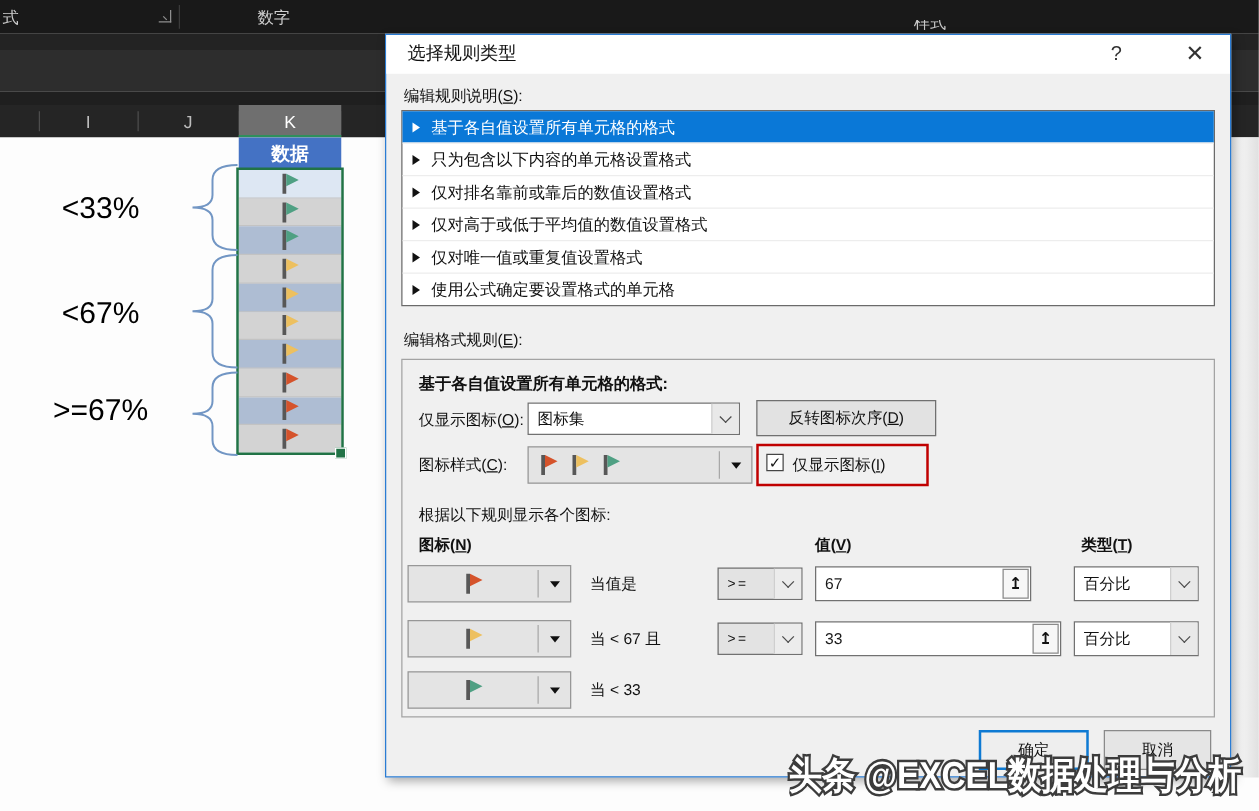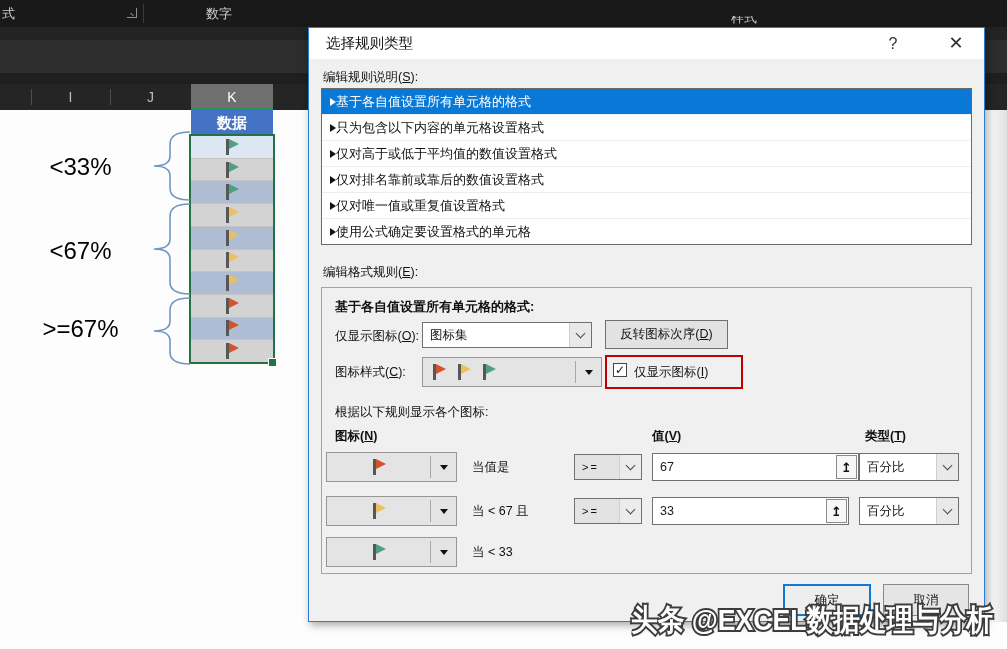--- a/index.html
+++ b/index.html
@@ -56,21 +56,21 @@
           border:1px solid #2A7CD4;box-sizing:border-box;box-shadow:2px 3px 8px rgba(0,0,0,.35);z-index:5}
   .titlebar{left:0;top:0;width:675px;height:31px;background:#fff}
   .dlg-title{left:17px;top:0;line-height:31px;font-size:14.5px;color:#111}
   .tb-btn{top:0;height:31px;line-height:31px;text-align:center;color:#333;font-size:16px}
   .help{left:566px;width:36px}
   .close{left:626px;width:42px;font-size:18px}
   .lbl{font-size:12.5px;color:#111}
   .key{text-decoration:underline}
   .listbox{left:12px;top:60px;width:651px;height:157px;background:#fff;border:1px solid #6a6a6a;
            box-sizing:border-box;display:flex;flex-direction:column}
-  .litem{flex:1;display:flex;align-items:center;padding-left:8px;font-size:13px;color:#111;border-top:1px solid #ededed}
+  .litem{flex:1;display:flex;align-items:center;gap:9px;padding-left:8px;font-size:13px;color:#111;border-top:1px solid #ededed}
   .litem:first-child{border-top:none}
   .litem.sel{background:#0A78D7;color:#fff;border-top:none}
   .tri-right{width:0;height:0;border-left:6px solid currentColor;border-top:4px solid transparent;border-bottom:4px solid transparent}
   .groupbox{left:12px;top:259px;width:651px;height:287px;border:1px solid #a3a3a3;box-sizing:border-box}
   .bold{font-weight:bold}
   .btn{background:#e2e2e2;border:1px solid #707070;box-sizing:border-box;display:flex;align-items:center;justify-content:center;font-size:12.5px;color:#111}
   .combo{background:#fff;border:1px solid #717171;box-sizing:border-box;font-size:12.5px;color:#111}
   .combo .txt{position:absolute;left:7px;top:0;bottom:0;display:flex;align-items:center}
   .combo .dd{position:absolute;right:0;top:0;bottom:0;width:21px;background:#e9e9e9;border-left:1px solid #cfcfcf;
              display:flex;align-items:center;justify-content:center}
@@ -215,25 +215,25 @@
     <div class="litem sel">
         <span class="tri-right"></span>
         <span>基于各自值设置所有单元格的格式</span>
       </div>
     <div class="litem">
         <span class="tri-right"></span>
         <span>只为包含以下内容的单元格设置格式</span>
       </div>
     <div class="litem">
         <span class="tri-right"></span>
+        <span>仅对排名靠前或靠后的数值设置格式</span>
+      </div>
+    <div class="litem">
+        <span class="tri-right"></span>
         <span>仅对高于或低于平均值的数值设置格式</span>
-      </div>
-    <div class="litem">
-        <span class="tri-right"></span>
-        <span>仅对排名靠前或靠后的数值设置格式</span>
       </div>
     <div class="litem">
         <span class="tri-right"></span>
         <span>仅对唯一值或重复值设置格式</span>
       </div>
     <div class="litem">
         <span class="tri-right"></span>
         <span>使用公式确定要设置格式的单元格</span>
       </div>
   </div>
@@ -243,21 +243,21 @@
   <div class="abs groupbox">
     <div class="abs lbl bold" style="left:13px;top:10px;font-size:13px">基于各自值设置所有单元格的格式:</div>
 
     <div class="abs lbl" style="left:13px;top:40px"><span>仅显示图标(</span><span class="key">O</span><span>):</span></div>
     <div class="abs combo" style="left:100px;top:34px;width:170px;height:26px">
       <span class="txt">图标集</span>
       <span class="dd">
           <i class="chev"></i>
         </span>
     </div>
-    <div class="abs btn" style="left:283px;top:32px;width:123px;height:29px">
+    <div class="abs btn" style="left:283px;top:32px;width:144px;height:29px">
         <span><span>反转图标次序(</span><span class="key">D</span><span>)</span></span>
       </div>
 
     <div class="abs lbl" style="left:13px;top:76px"><span>图标样式(</span><span class="key">C</span><span>):</span></div>
     <div class="abs flagcombo" style="left:100px;top:69px;width:180px;height:30px">
       <span class="fc-flag" style="justify-content:flex-start;padding-left:9px;gap:11px">
         <span class="flag" data-flag="red">
             <i class="pole"></i>
             <i class="tri"></i>
           </span>
@@ -297,21 +297,21 @@
           <i class="tri-down"></i>
         </span>
     </div>
     <div class="abs cond" style="left:150px;top:164px">当值是</div>
     <div class="abs combo gray" style="left:252px;top:166px;width:68px;height:26px">
       <span class="txt" style="font-size:11px;letter-spacing:2px">&gt;=</span>
       <span class="dd">
           <i class="chev"></i>
         </span>
     </div>
-    <div class="abs valuefield" style="left:330px;top:165px;width:207px;height:28px">
+    <div class="abs valuefield" style="left:330px;top:165px;width:173px;height:28px">
       <span class="txt">67</span>
       <span class="spin">↥</span>
     </div>
     <div class="abs combo" style="left:537px;top:165px;width:100px;height:28px">
       <span class="txt">百分比</span>
       <span class="dd">
           <i class="chev"></i>
         </span>
     </div>
 

